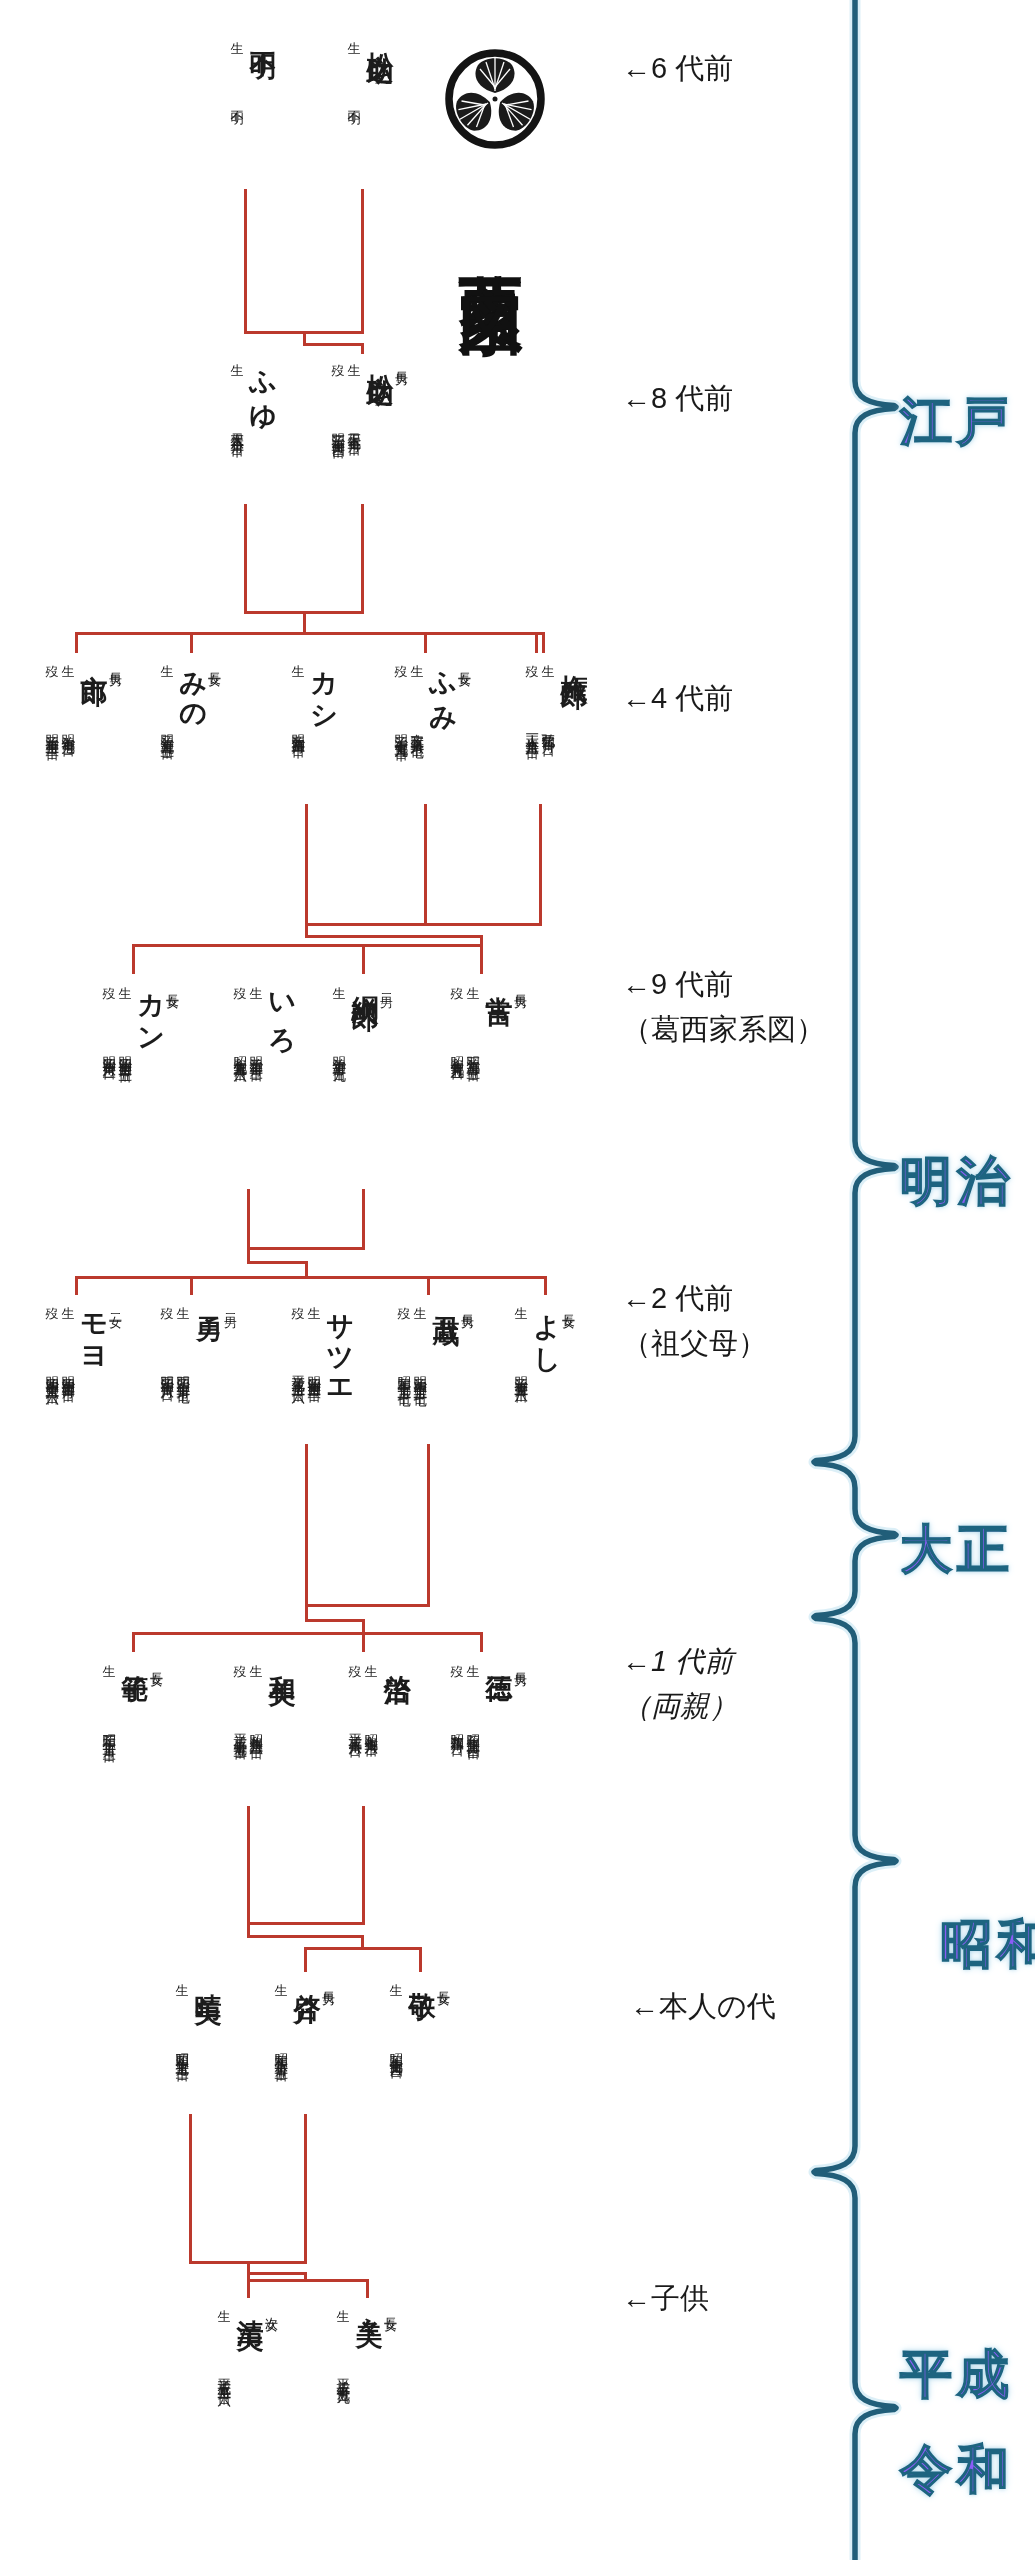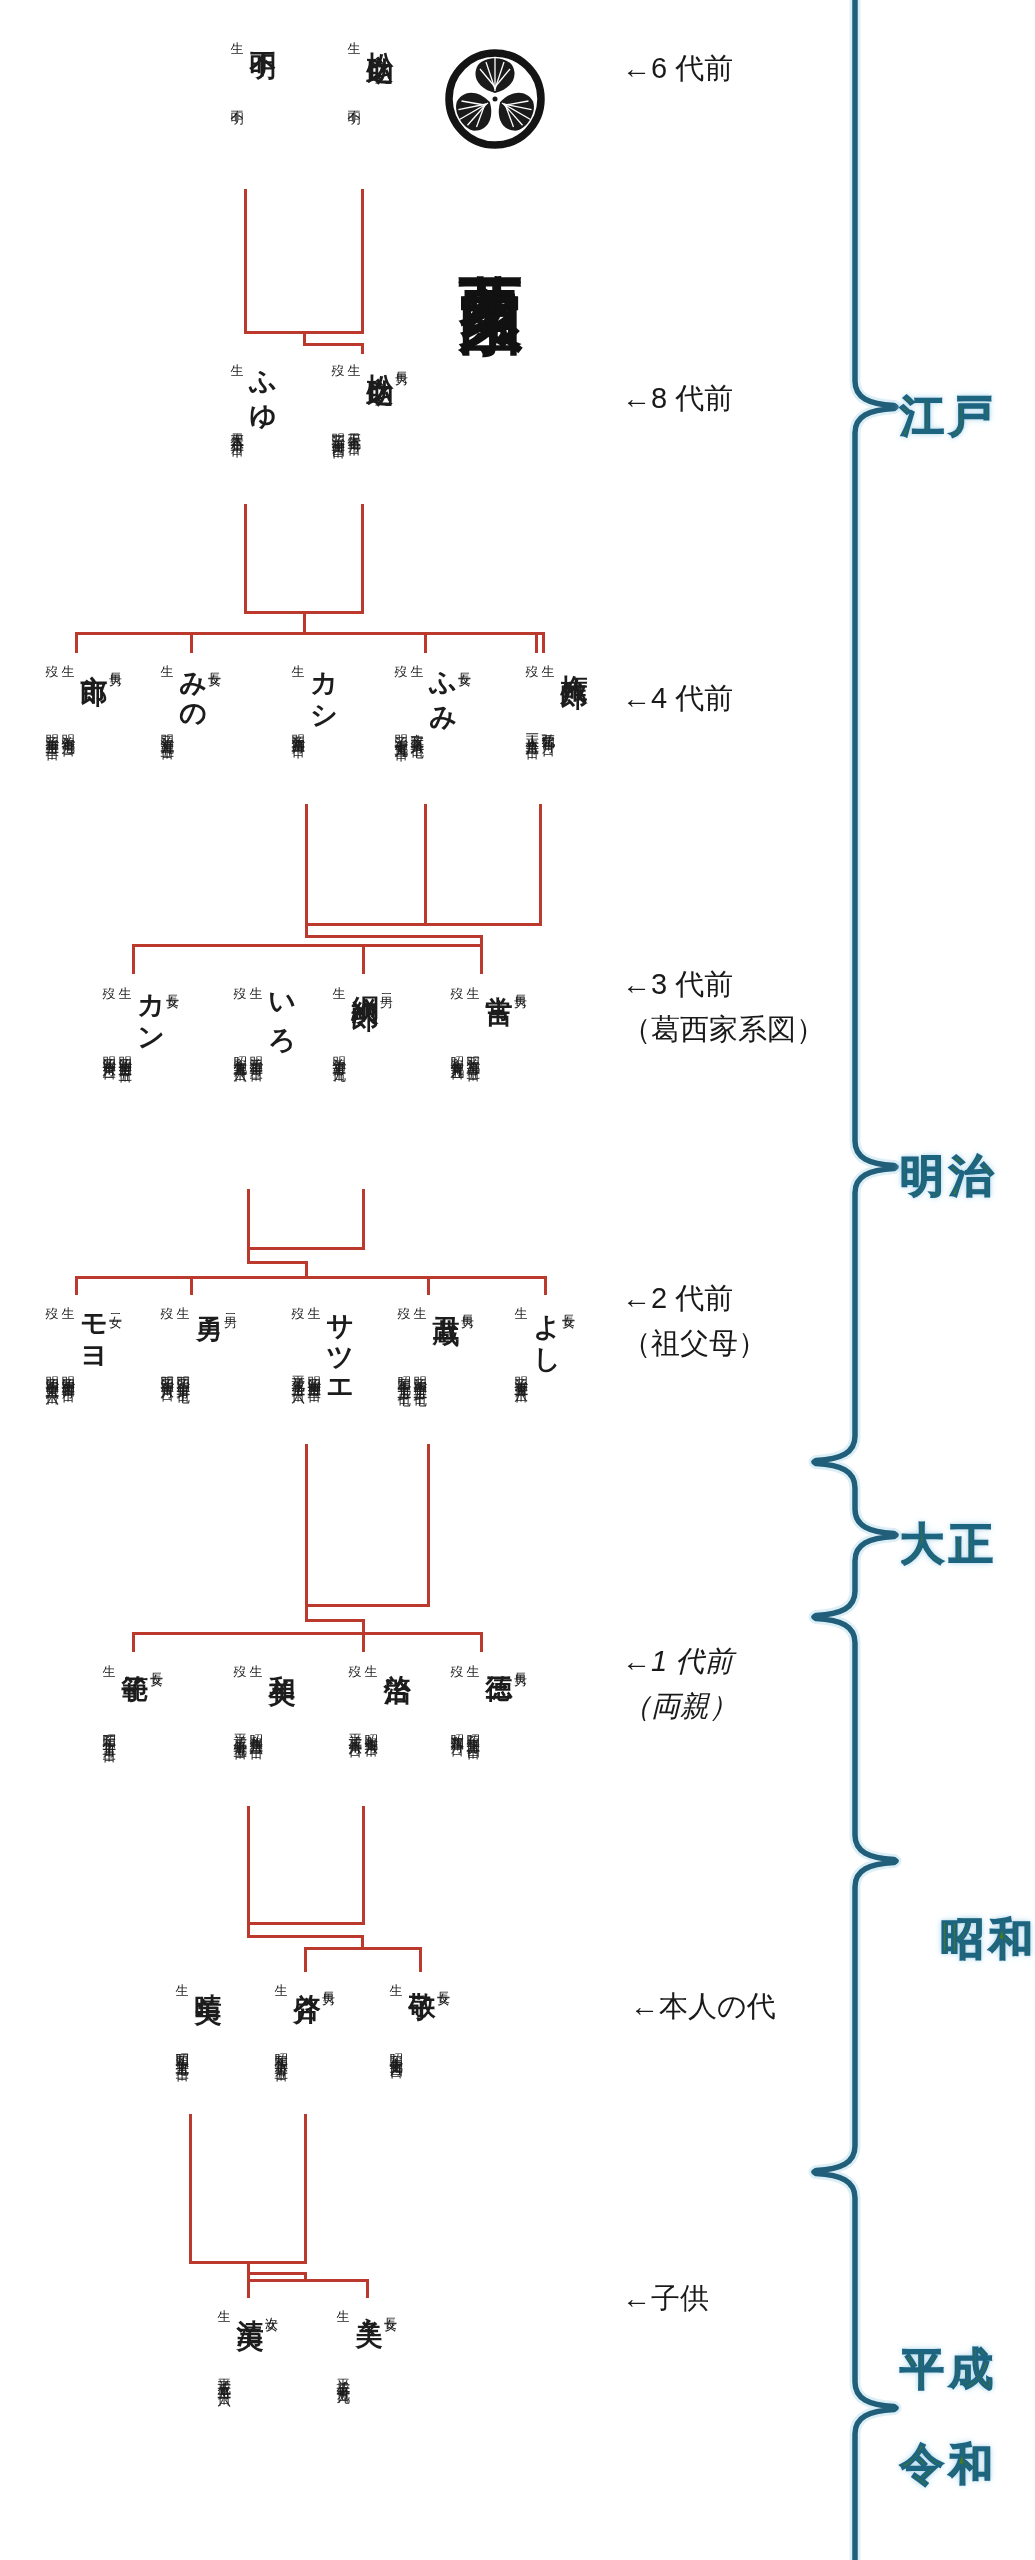--- a/index.html
+++ b/index.html
@@ -20,22 +20,22 @@
   .col-date .hdr{font-size:13px;line-height:1;}
   .col-date .dt{writing-mode:vertical-rl;font-size:13.5px;margin-top:45px;letter-spacing:1.5px;
                 line-height:1;}
   
   .rl{position:absolute;background:#bb392d;}
   
   .gen-label{position:absolute;font-family:"Liberation Sans","DejaVu Sans",sans-serif;
              font-size:29px;color:#1a1a1a;white-space:nowrap;line-height:1.55;}
   
   .timeline-svg{position:absolute;left:800px;top:0;}
-  .era-label{position:absolute;left:900px;width:110px;font-size:44px;font-weight:700;
-             letter-spacing:5px;color:#4d7c0f;-webkit-text-stroke:1.4px #1d6480;
+  .era-label{position:absolute;left:900px;width:110px;font-size:52px;font-weight:700;
+             letter-spacing:5px;color:#8b5cf6;-webkit-text-stroke:1.4px #1d6480;
              text-shadow:0 0 4px #9fcde4,0 0 9px #c4e3f2;white-space:nowrap;}
 </style>
 </head>
 <body>
 
 <div class="canvas">
   <div class="main-title" style="left: 458px; top: 222px;">葛西家系図</div>
   <div id="crest-holder" class="crest" style="left: 441px; top: 45px;"><svg width="108" height="108" viewBox="-54 -54 108 108">
       <circle cx="0" cy="0" r="46" fill="none" stroke="#141414" stroke-width="7.5"></circle>
       <g transform="rotate(0 0 0)">
@@ -406,21 +406,21 @@
       <div class="gen-label" style="left: 622px; top: 46px;">
         <div>←6 代前</div>
       </div>
       <div class="gen-label" style="left: 622px; top: 376px;">
         <div>←8 代前</div>
       </div>
       <div class="gen-label" style="left: 622px; top: 676px;">
         <div>←4 代前</div>
       </div>
       <div class="gen-label" style="left: 622px; top: 962px;">
-        <div>←3 代前</div>
+        <div>←9 代前</div>
          <div>（葛西家系図）</div>
       </div>
       <div class="gen-label" style="left: 622px; top: 1276px;">
         <div>←2 代前</div>
          <div>（祖父母）</div>
       </div>
       <div class="gen-label" style="left: 622px; top: 1639px; font-style: italic;">
         <div>←1 代前</div>
          <div>（両親）</div>
       </div>

